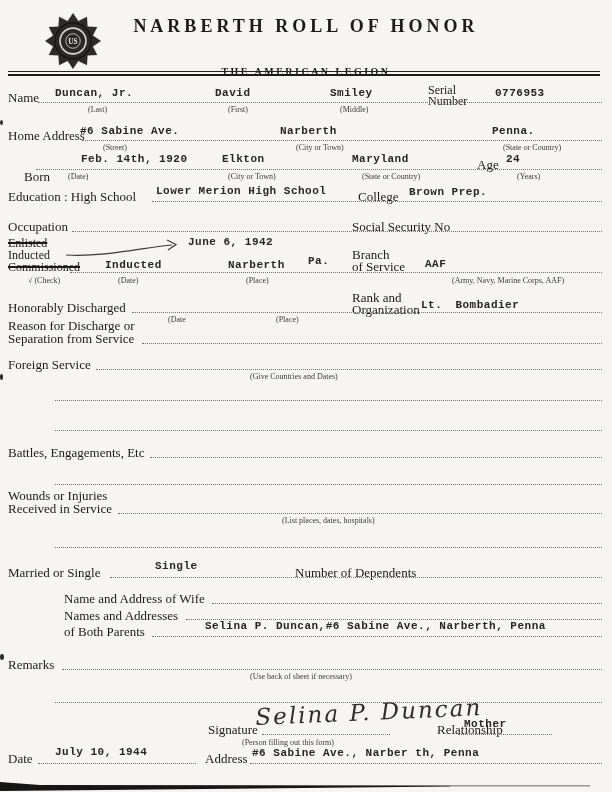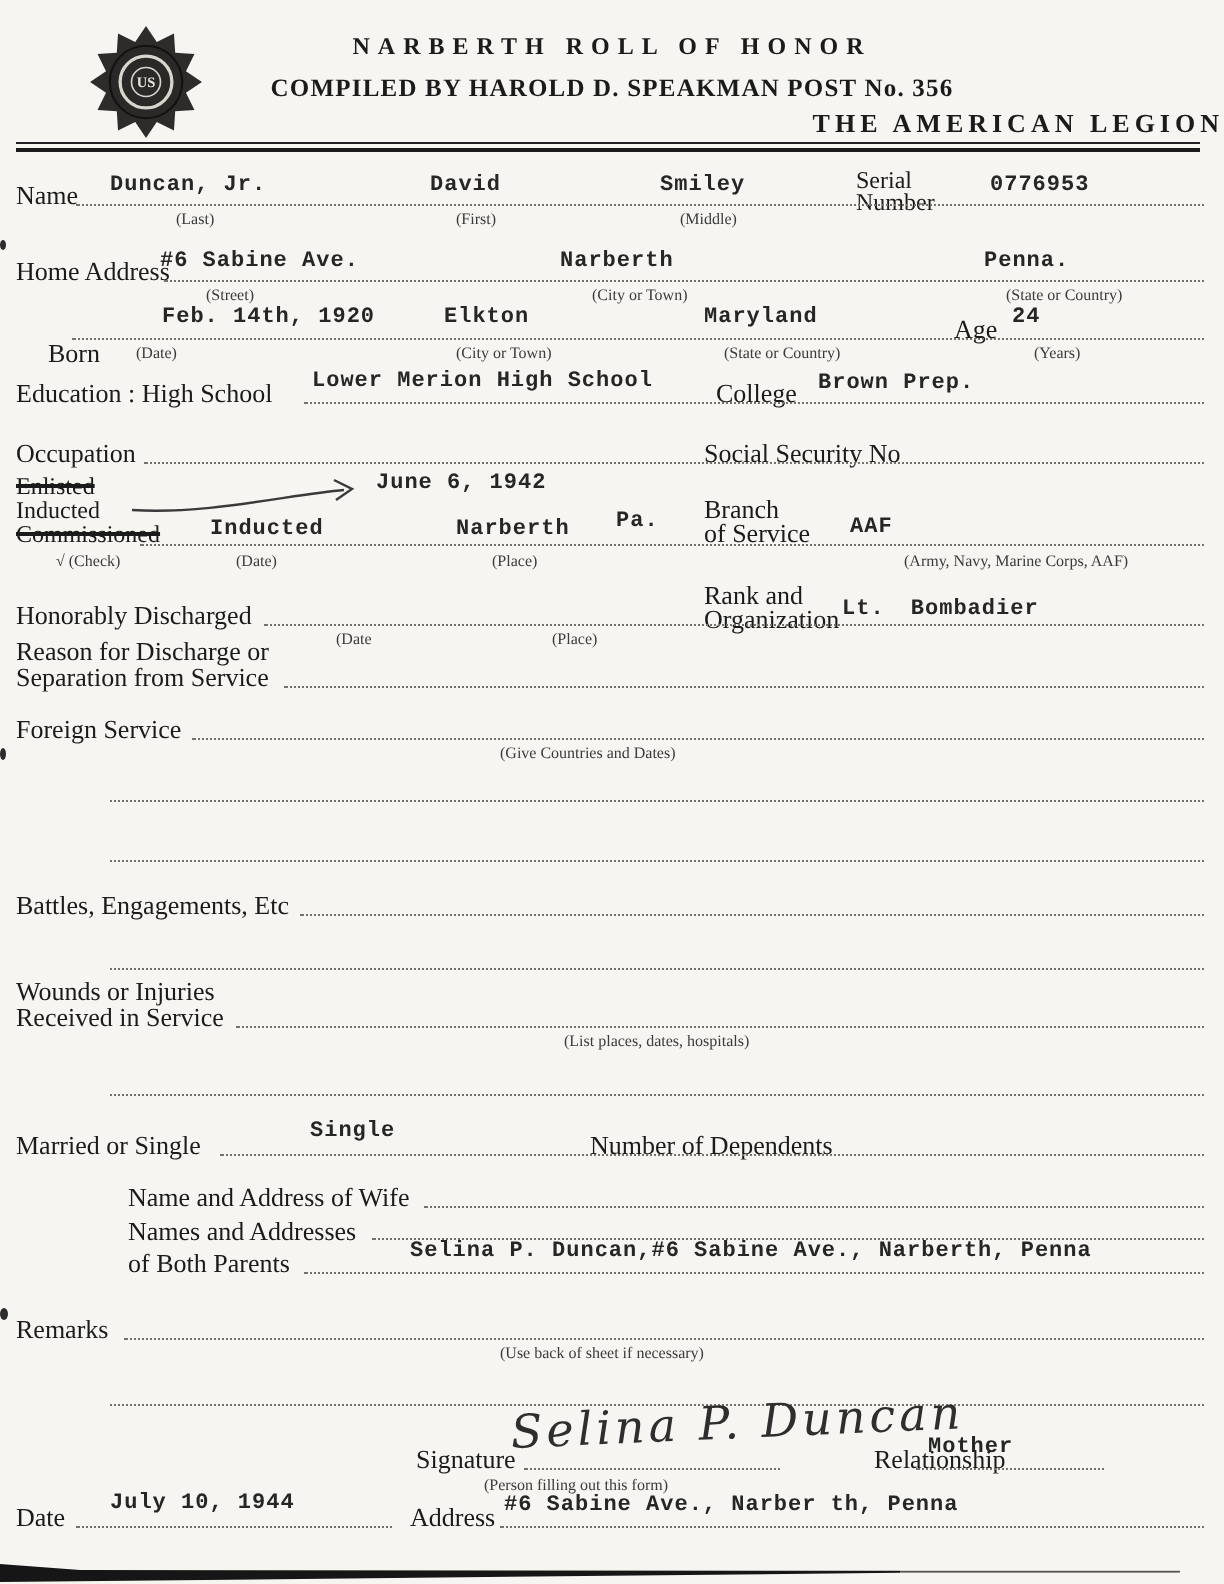--- a/index.html
+++ b/index.html
@@ -11,23 +11,23 @@
   .abs{position:absolute;white-space:nowrap;}
   .lbl{font-size:13px;line-height:13px;color:#1b1b1b;}
   .lbl2{font-size:12px;line-height:11px;color:#1b1b1b;}
   .typed{
     font-family:"Liberation Mono", monospace;font-size:11px;line-height:11px;
     font-weight:bold;color:#262626;letter-spacing:0.5px;
   }
   .sub{font-size:8px;line-height:8px;color:#3a3a3a;}
   .dots{position:absolute;height:0;border-bottom:1.5px dotted #76736c;}
   .struck{text-decoration:line-through;text-decoration-thickness:1.5px;}
-  .hdr-title{font-size:12px;font-weight:bold;letter-spacing:4px;text-align:center;width:100%;}
+  .hdr-title{font-size:18px;font-weight:bold;letter-spacing:4px;text-align:center;width:100%;}
   .hdr-sub{font-size:12.5px;font-weight:bold;letter-spacing:0.6px;text-align:center;width:100%;}
-  .hdr-org{font-size:13px;font-weight:bold;letter-spacing:2.5px;text-align:right;width:100%;}
+  .hdr-org{font-size:10px;font-weight:bold;letter-spacing:2.5px;text-align:center;width:100%;margin-top:12px;}
   .rule-thin{position:absolute;left:8px;right:12px;height:0;border-top:1.2px solid #222;}
   .rule-thick{position:absolute;left:8px;right:12px;height:0;border-top:2.8px solid #1a1a1a;}
   .script{
     font-family:"DejaVu Serif", serif;font-style:italic;font-size:23px;line-height:23px;
     color:#2e2e2e;letter-spacing:2px;transform:rotate(-2.5deg);transform-origin:left bottom;
   }
   .speck{position:absolute;background:#2c2c2c;border-radius:50%;}
 </style>
 </head>
 <body>
@@ -35,21 +35,20 @@
 <div class="page">
 
   <svg class="abs" style="left:44px;top:12px;" width="58" height="58" viewBox="0 0 56 56">
     <polygon fill="#2e2c2a" points="55,28 47.3,33.2 51.4,41.5 42.1,42.1 41.5,51.4 33.2,47.3 28,55 22.8,47.3 14.5,51.4 13.9,42.1 4.6,41.5 8.7,33.2 1,28 8.7,22.8 4.6,14.5 13.9,13.9 14.5,4.6 22.8,8.7 28,1 33.2,8.7 41.5,4.6 42.1,13.9 51.4,14.5 47.3,22.8"></polygon>
     <circle cx="28" cy="28" r="17.5" fill="#2b2927" stroke="#111" stroke-width="1"></circle>
     <circle cx="28" cy="28" r="12.5" fill="none" stroke="#d8d5cc" stroke-width="1.6"></circle>
     <circle cx="28" cy="28" r="7" fill="#2b2927" stroke="#d8d5cc" stroke-width="0.8"></circle>
     <text x="28" y="30.5" text-anchor="middle" fill="#e9e7df" font-family="Liberation Serif, serif" font-size="7" font-weight="bold">US</text>
   </svg>
   <div class="abs hdr-title" style="top:16px;">NARBERTH ROLL OF HONOR</div>
-  <div class="abs hdr-sub" style="top:37px;">COMPILED BY HAROLD D. SPEAKMAN POST No. 356</div>
   <div class="abs hdr-org" style="top:54px;">THE AMERICAN LEGION</div>
   <div class="rule-thin" style="top:71px;"></div>
   <div class="rule-thick" style="top:74px;"></div>
 
   <span class="abs lbl" style="left:8px;top:91px;">Name</span>
   <span class="abs typed" style="left:55px;top:88px;">Duncan, Jr.</span>
   <span class="abs typed" style="left:215px;top:88px;">David</span>
   <span class="abs typed" style="left:330px;top:88px;">Smiley</span>
   <span class="abs lbl2" style="left:428px;top:85px;">
     <span>Serial</span><br>

